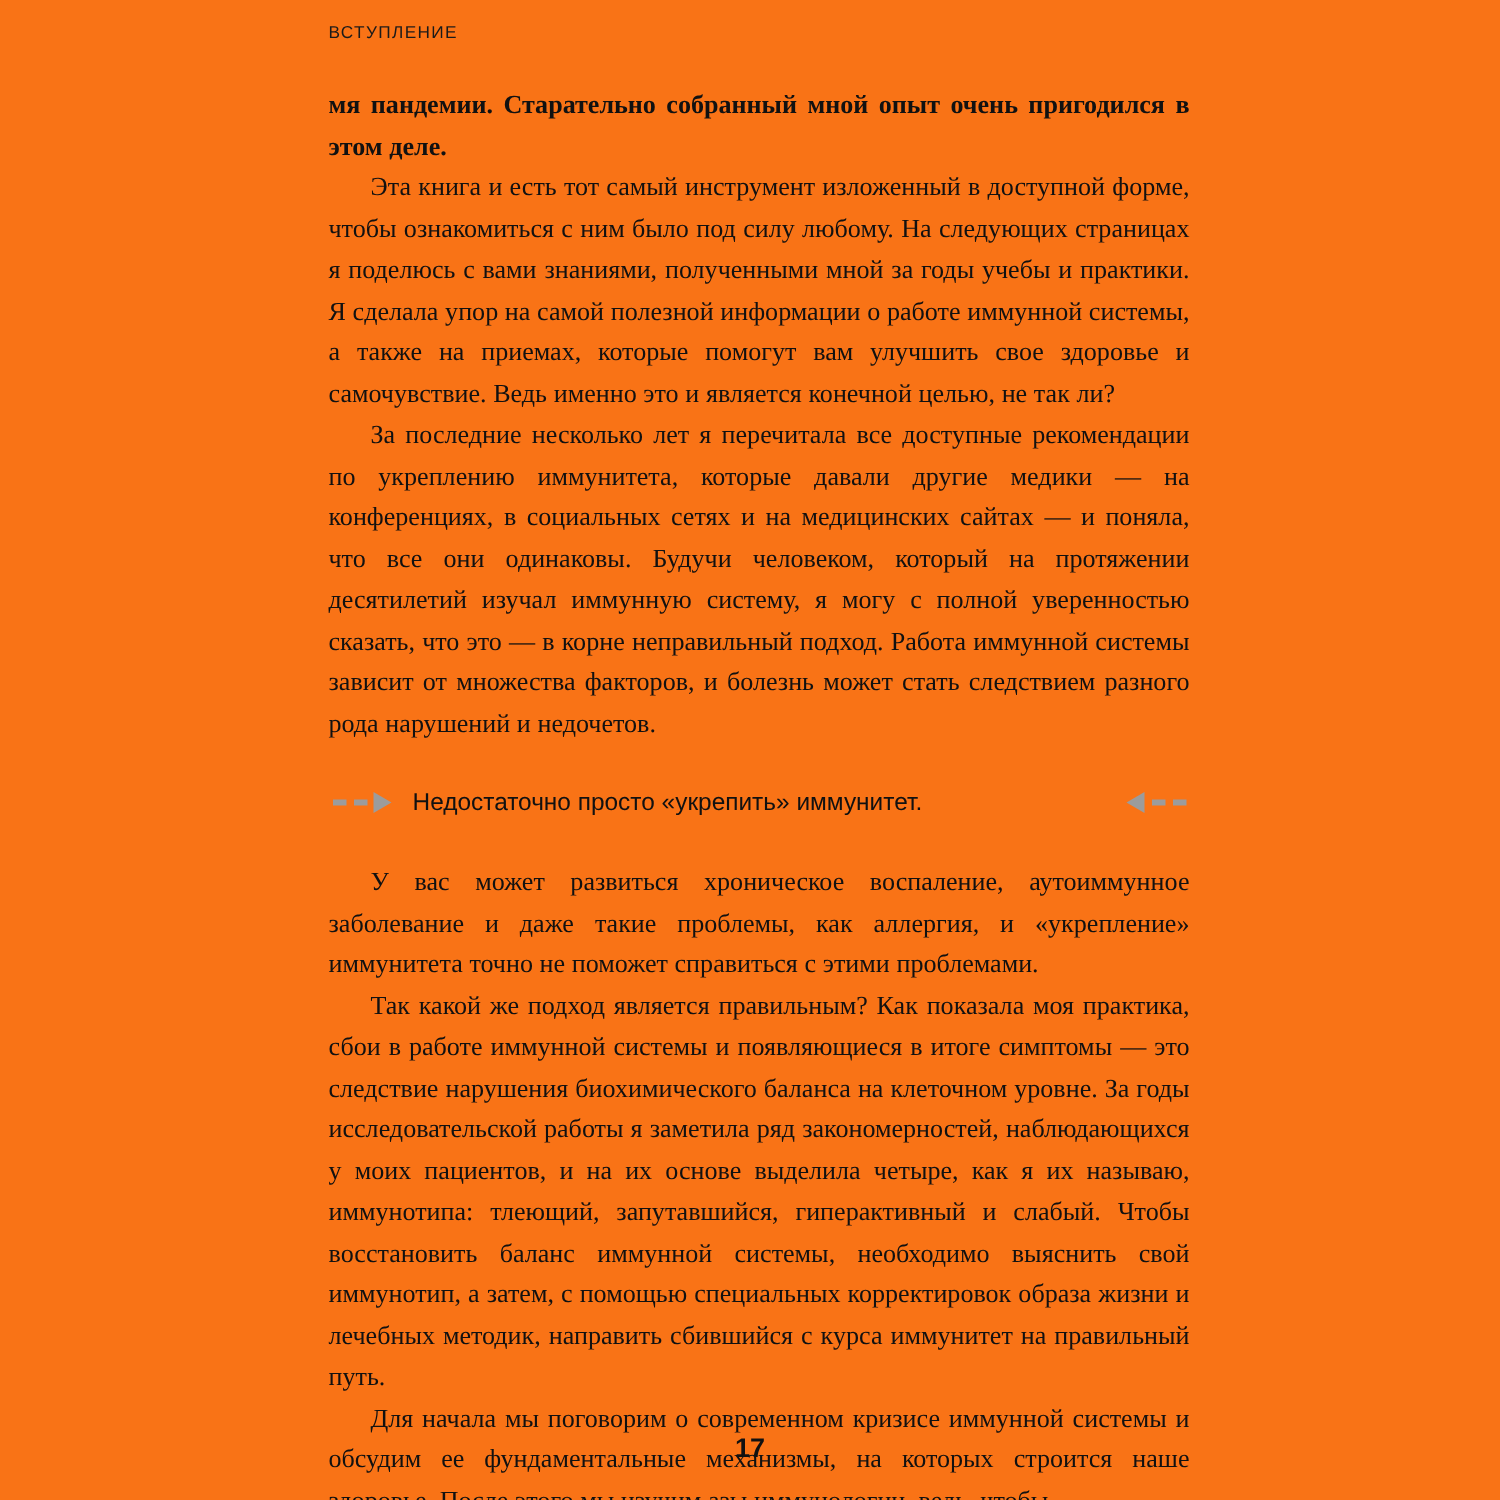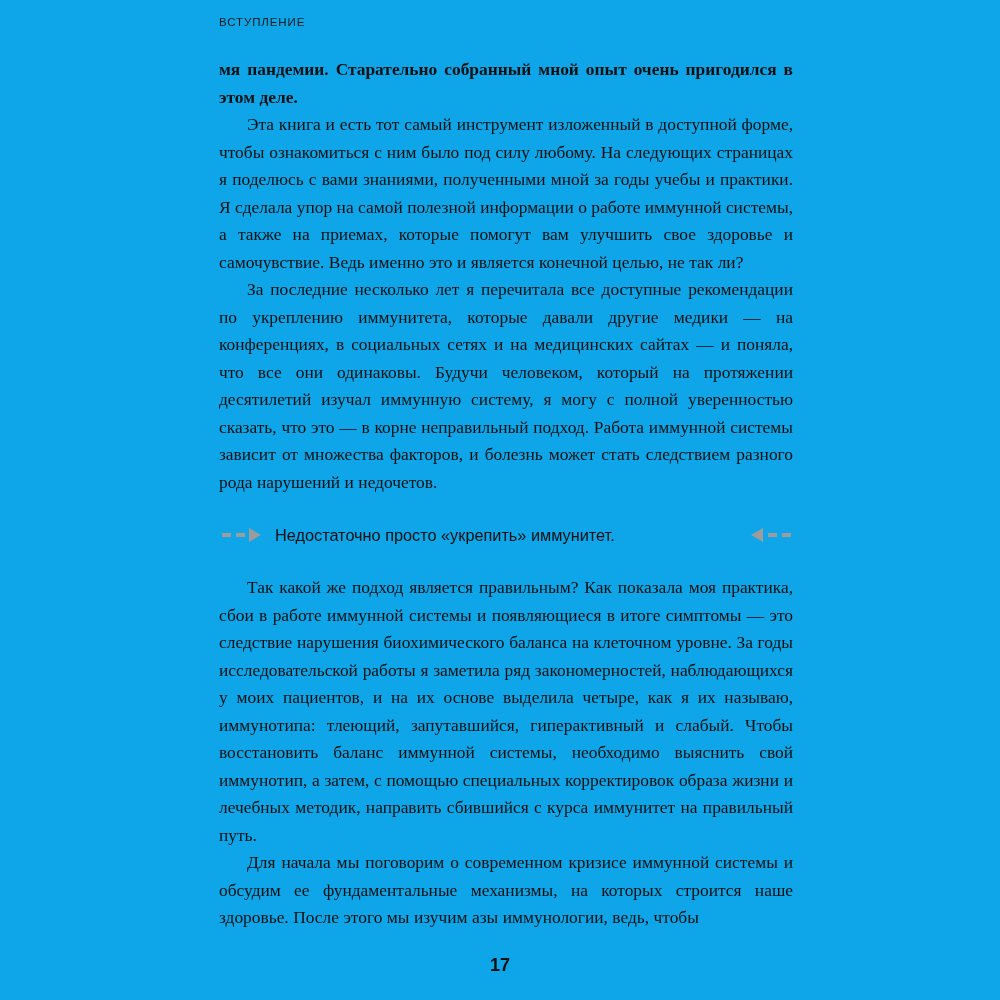--- a/index.html
+++ b/index.html
@@ -14,21 +14,21 @@
     overflow: hidden;
     font-family: "Liberation Serif", "DejaVu Serif", serif;
     color: #111111;
   }
 
   .page {
     position: absolute;
     left: 0; top: 0;
     width: 1000px;
     height: 1000px;
-    background: #0ea5e9;
+    background: #f97316;
   }
 
   .content {
     position: absolute;
     left: 219px;
     top: 0;
     width: 574px;
   }
 
   
@@ -151,20 +151,21 @@
       <span class="callout-text">Недостаточно просто «укрепить» иммунитет.</span>
       <span class="callout-spacer"></span>
       <span class="arrow-group">
         <span class="tri-left"></span>
         <span class="dash"></span>
         <span class="dash"></span>
       </span>
     </div>
 
     <div class="body-block" style="margin-top:0">
+      <p class="para">У вас может развиться хроническое воспаление, аутоиммунное заболевание и даже такие проблемы, как аллергия, и «укрепление» иммунитета точно не поможет справиться с этими проблемами.</p>
       <p class="para">Так какой же подход является правильным? Как показала моя практика, сбои в работе иммунной системы и появляющиеся в итоге симптомы — это следствие нарушения биохимического баланса на клеточном уровне. За годы исследовательской работы я заметила ряд закономерностей, наблюдающихся у моих пациентов, и на их основе выделила четыре, как я их называю, иммунотипа: тлеющий, запутавшийся, гиперактивный и слабый. Чтобы восстановить баланс иммунной системы, необходимо выяснить свой иммунотип, а затем, с помощью специальных корректировок образа жизни и лечебных методик, направить сбившийся с курса иммунитет на правильный путь.</p>
       <p class="para">Для начала мы поговорим о современном кризисе иммунной системы и обсудим ее фундаментальные механизмы, на которых строится наше здоровье. После этого мы изучим азы иммунологии, ведь, чтобы</p>
     </div>
 
   </div>
 
   <div class="page-number">17</div>
 
 </div>
 

